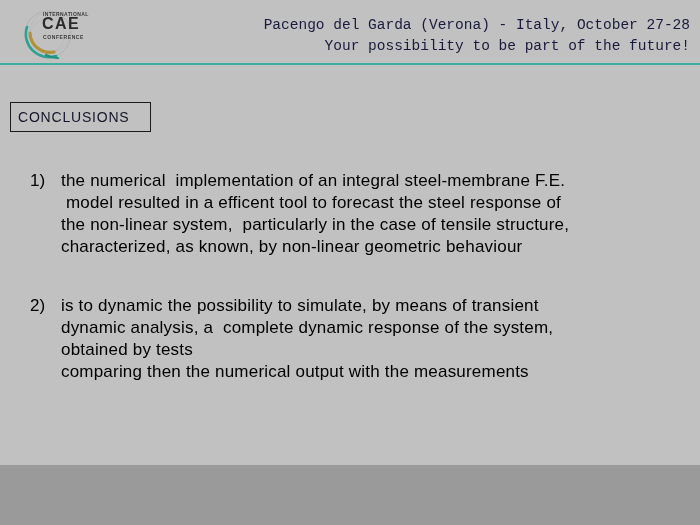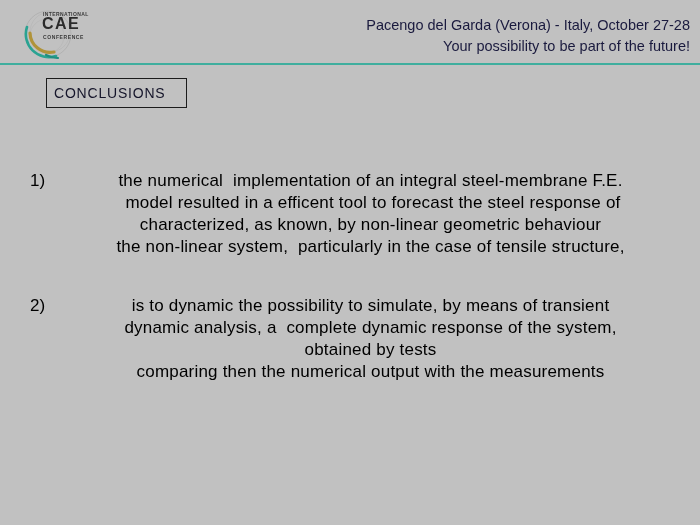--- a/index.html
+++ b/index.html
@@ -1,20 +1,20 @@
 <!DOCTYPE html>
 <html><head>
 <meta charset="utf-8">
 <style>
   * { margin: 0; padding: 0; box-sizing: border-box; }
   html, body { background: #9a9a9a; }
   .slide {
     position: relative;
     width: 700px;
-    height: 525px;
+    height: 465px;
     background: #c1c1c1;
     overflow: hidden;
     font-family: "Liberation Sans", sans-serif;
     padding-left: 10px;
   }
 
   
   .logo {
     position: absolute;
     left: 24px;
@@ -51,46 +51,45 @@
     font-weight: bold;
     letter-spacing: 0.6px;
     color: #3a3a3a;
     white-space: nowrap;
   }
   .header-info {
     position: absolute;
     right: 10px;
     top: 15px;
     text-align: right;
-    font-family: Liberation Sans, sans-serif;
+    font-family: Liberation Mono, monospace;
     font-size: 14.5px;
     line-height: 21px;
     color: #1a1a3e;
   }
   .accent-line {
     position: absolute;
     left: 0;
     top: 63px;
     width: 700px;
     height: 2px;
     background: #3fae9e;
   }
 
   
   .title-box {
     position: absolute;
     left: 10px;
-    top: 78px;
+    top: 102px;
     width: 141px;
     height: 30px;
     border: 1px solid #1c1c1c;
     display: flex;
     align-items: center;
     padding-left: 7px;
-    margin-left: 36px;
   }
   .title-box .title-label {
     font-size: 14px;
     letter-spacing: 0.8px;
     color: #15152a;
   }
 
   
   .content {
     position: absolute;
@@ -102,21 +101,21 @@
   .item {
     display: flex;
     margin-bottom: 37px;
   }
   .item-number {
     width: 31px;
     flex: 0 0 31px;
     font-size: 17px;
     line-height: 22px;
   }
-  .item-lines { flex: 1; text-align: center; }
+  .item-lines { flex: 1; }
   .line {
     font-size: 17px;
     line-height: 22px;
     letter-spacing: 0.2px;
     white-space: pre-wrap;
   }
 </style>
 </head>
 <body>
 
@@ -151,22 +150,22 @@
     <span class="title-label">CONCLUSIONS</span>
   </div>
 
   <div class="content">
 
     <div class="item">
       <div class="item-number">1)</div>
       <div class="item-lines">
         <div class="line">the numerical  implementation of an integral steel-membrane F.E.</div>
         <div class="line"> model resulted in a efficent tool to forecast the steel response of</div>
+        <div class="line">the non-linear system,  particularly in the case of tensile structure,</div>
         <div class="line">characterized, as known, by non-linear geometric behaviour</div>
-        <div class="line">the non-linear system,  particularly in the case of tensile structure,</div>
       </div>
     </div>
 
     <div class="item">
       <div class="item-number">2)</div>
       <div class="item-lines">
         <div class="line">is to dynamic the possibility to simulate, by means of transient</div>
         <div class="line">dynamic analysis, a  complete dynamic response of the system,</div>
         <div class="line">obtained by tests</div>
         <div class="line">comparing then the numerical output with the measurements</div>

